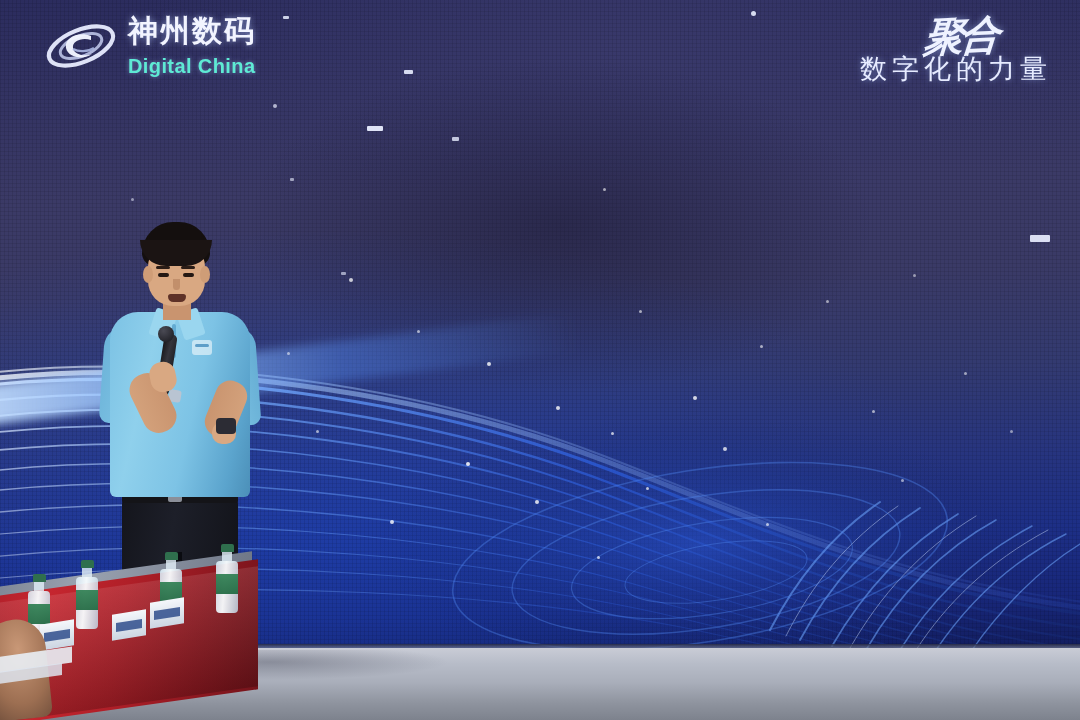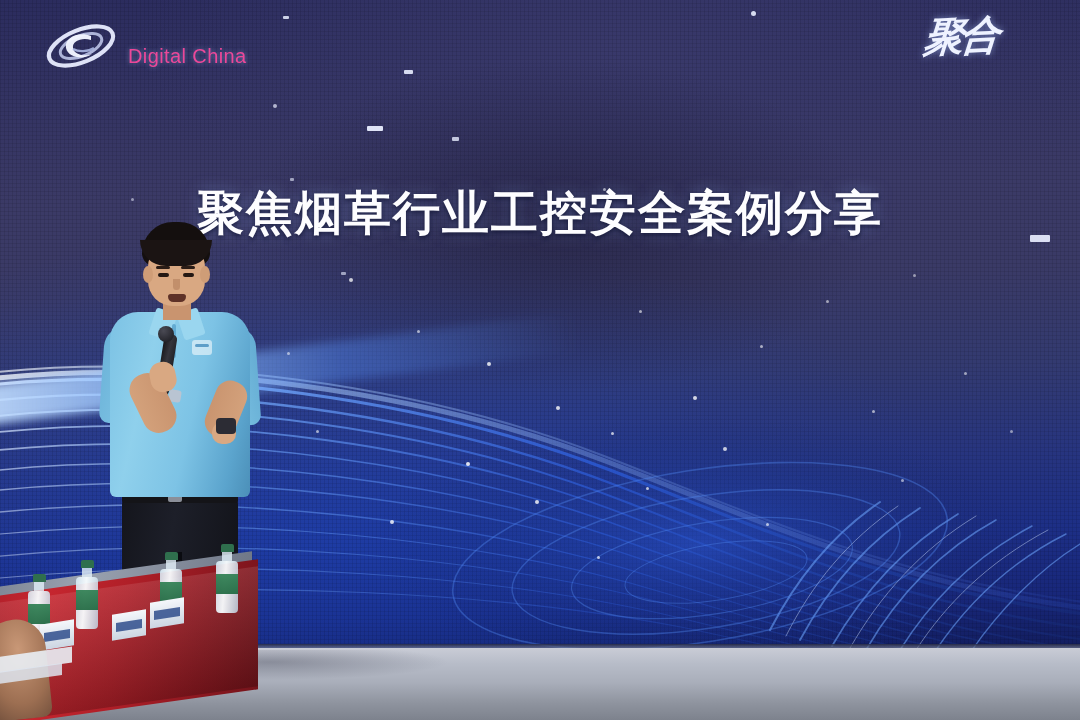--- a/index.html
+++ b/index.html
@@ -50,21 +50,21 @@
 
   
   .logo-block{position:absolute;left:44px;top:16px;display:flex;align-items:center;gap:10px;}
   .logo-mark{width:74px;height:60px;flex:none;}
   .logo-text{display:flex;flex-direction:column;line-height:1;}
   .logo-cn{
     font-size:30px;font-weight:700;color:#f2f4ff;letter-spacing:2px;
     text-shadow:0 0 6px rgba(180,200,255,.6);
   }
   .logo-en{
-    font-size:20px;font-weight:400;color:#ec4899;letter-spacing:.4px;margin-top:20px;
+    font-size:20px;font-weight:700;color:#5eead4;letter-spacing:.4px;margin-top:10px;
     text-shadow:0 0 5px rgba(170,195,255,.5);
   }
 
   .slogan-block{position:absolute;right:28px;top:18px;text-align:right;}
   .slogan-brush{
     font-size:40px;font-weight:700;color:#eef2ff;line-height:.92;
     font-family:"DejaVu Serif","Liberation Serif",serif;
     font-style:italic;letter-spacing:-4px;
     transform:skewX(-7deg) rotate(-3deg);display:inline-block;
     text-shadow:0 0 7px rgba(170,195,255,.55);
@@ -305,29 +305,30 @@
   <div class="logo-block">
     <svg class="logo-mark" viewBox="0 0 74 60">
       <g transform="rotate(-22 37 30)">
         <ellipse cx="37" cy="30" rx="34" ry="16" fill="none" stroke="#e8ecff" stroke-width="4.2" opacity=".95"></ellipse>
         <ellipse cx="37" cy="30" rx="22" ry="10" fill="none" stroke="#cdd6f7" stroke-width="3" opacity=".8"></ellipse>
       </g>
       <path d="M47 20 C34 15 20 22 22 32 C24 42 40 44 48 38 C42 41 30 39 29 32 C28 25 38 21 47 24 Z" fill="#f2f5ff" opacity=".97"></path>
       <path d="M29 33 C34 36 44 36 50 32" fill="none" stroke="#aab6e2" stroke-width="2.4" opacity=".9"></path>
     </svg>
     <div class="logo-text">
+      <span class="logo-cn">神州数码</span>
       <span class="logo-en">Digital China</span>
     </div>
   </div>
 
   <div class="slogan-block">
     <div class="slogan-brush">聚合</div>
-  </div>
-
-  <div class="main-title">聚焦烟草行业工控安全案例分享</div>
+    <div class="slogan-sub">数字化的力量</div>
+  </div>
+
 
   <div class="speaker">
     <div class="sp-pants"></div>
     <div class="sp-leg-gap"></div>
     <div class="sp-belt"></div>
     <div class="sp-buckle"></div>
 
     <div class="sp-shoulder-l"></div>
     <div class="sp-shoulder-r"></div>
     <div class="sp-shirt"></div>

